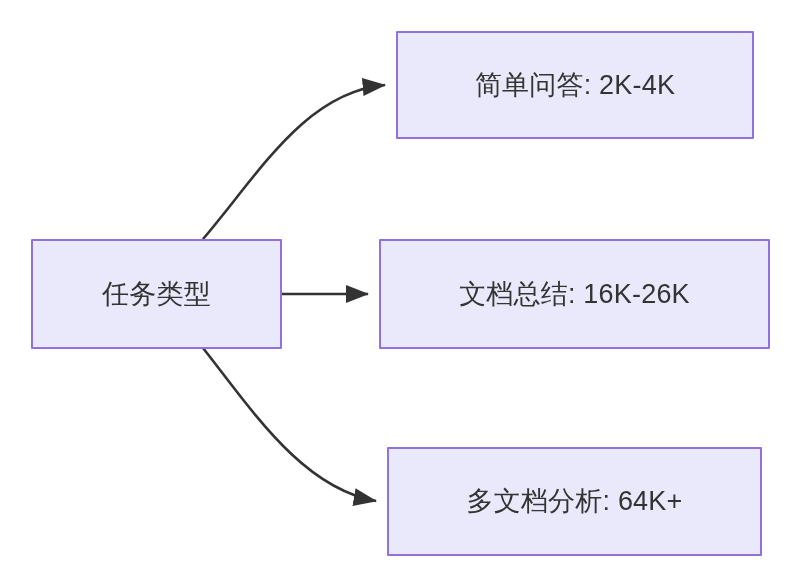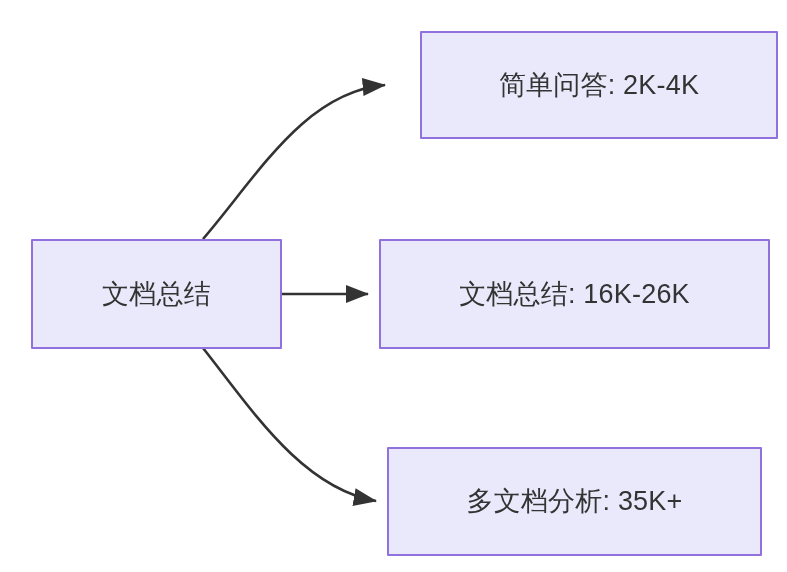--- a/index.html
+++ b/index.html
@@ -45,21 +45,21 @@
   }
   
   #node-source {
     left: 31px;
     top: 239px;
     width: 251px;
     height: 110px;
   }
   
   #node-target-1 {
-    left: 420px;
+    left: 396px;
     top: 31px;
     width: 358px;
     height: 108px;
   }
   
   #node-target-2 {
     left: 379px;
     top: 239px;
     width: 391px;
     height: 110px;
@@ -85,28 +85,28 @@
     </defs>
 
     <path d="M 203,239 C 258,175 305,92 385,85" fill="none" stroke="#333333" stroke-width="2.6" marker-end="url(#arrowhead)"></path>
 
     <path d="M 282,294 L 368,294" fill="none" stroke="#333333" stroke-width="2.6" marker-end="url(#arrowhead)"></path>
 
     <path d="M 203,348 C 252,410 302,488 376,501" fill="none" stroke="#333333" stroke-width="2.6" marker-end="url(#arrowhead)"></path>
   </svg>
 
   <div class="node" id="node-source">
-    <span class="node-label">文档总结</span>
+    <span class="node-label">任务类型</span>
   </div>
 
   <div class="node" id="node-target-1">
     <span class="node-label">简单问答: 2K-4K</span>
   </div>
 
   <div class="node" id="node-target-2">
     <span class="node-label">文档总结: 16K-26K</span>
   </div>
 
   <div class="node" id="node-target-3">
-    <span class="node-label">多文档分析: 35K+</span>
+    <span class="node-label">多文档分析: 64K+</span>
   </div>
 
 </div>
 
 </body></html>

